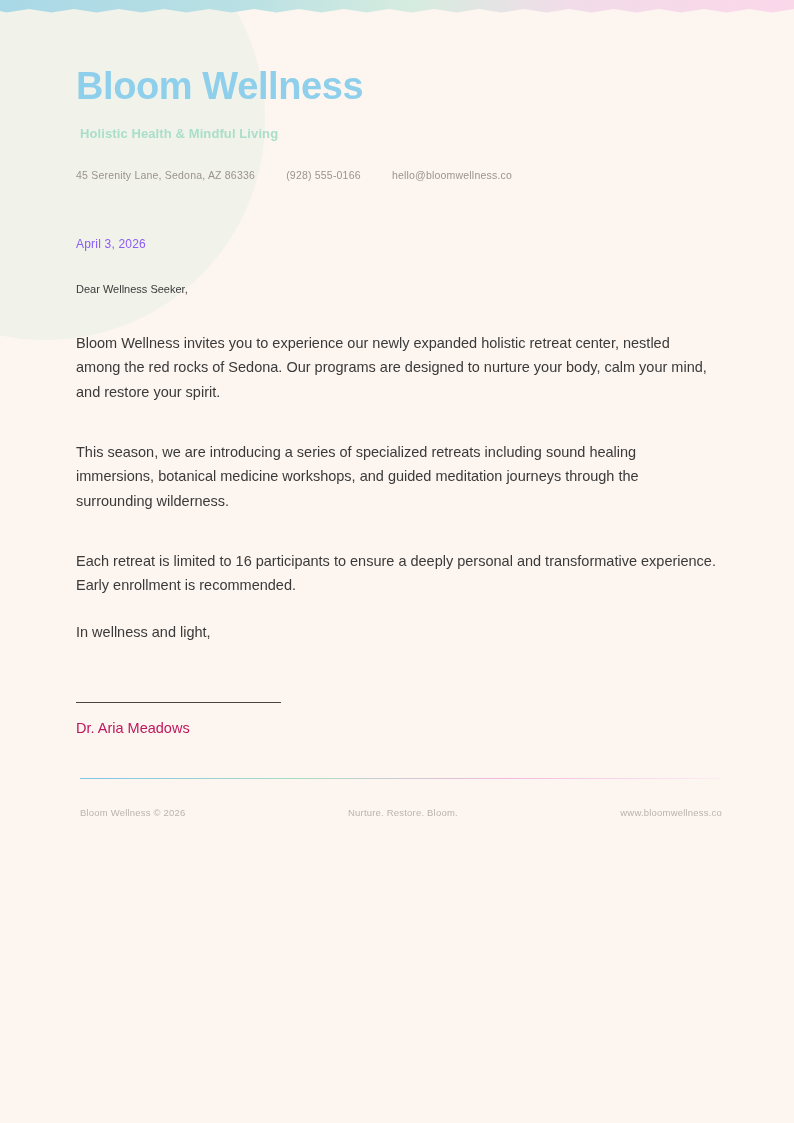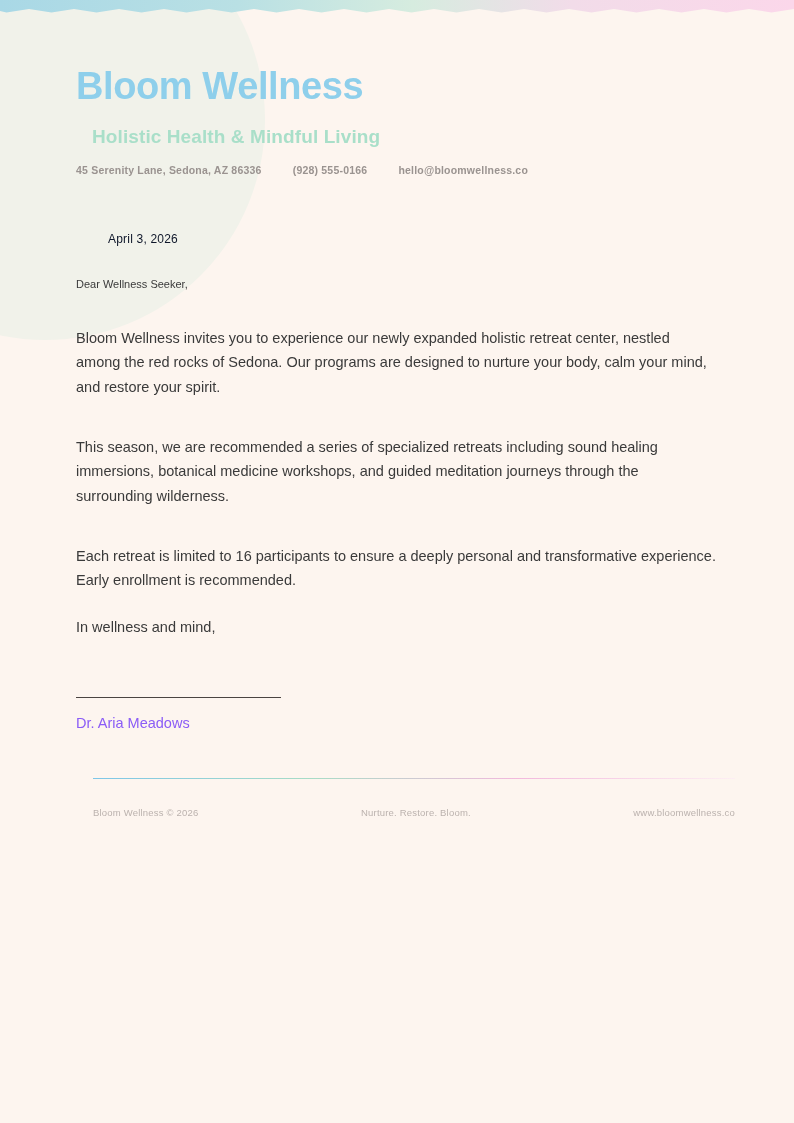--- a/index.html
+++ b/index.html
@@ -71,46 +71,44 @@
   }
   .company-name {
     font-size: 38px;
     font-weight: bold;
     color: #8ecfeb;
     letter-spacing: -0.4px;
     line-height: 1.1;
     margin: 0;
   }
   .tagline {
-    margin: 18px 0 0 16px;
-    font-size: 19px;
+    margin: 18px 0 0 4px;
+    font-size: 13px;
     font-weight: bold;
     color: #a9dfc9;
     letter-spacing: 0.1px;
   }
   .contact-line {
-    margin-top: 16px;
+    margin-top: 28px;
     font-size: 10.5px;
     color: #9a9390;
     letter-spacing: 0.2px;
-    font-weight: bold;
   }
   .contact-line span {
     margin-right: 28px;
   }
   .contact-line span:last-child {
     margin-right: 0;
   }
 
   .letter-date {
     margin-top: 56px;
     font-size: 12px;
-    color: #0f172a;
+    color: #8b5cf6;
     letter-spacing: 0.2px;
-    margin-left: 32px;
   }
 
   .salutation {
     margin-top: 32px;
     font-size: 11px;
     color: #3a3a3a;
   }
 
   .body-paragraph {
     margin-top: 36px;
@@ -132,27 +130,27 @@
   .signature-rule {
     width: 205px;
     height: 1px;
     background: #4a4441;
     margin-bottom: 14px;
   }
   .signature-name,
   .signature-title {
     font-size: 14.5px;
     line-height: 1.65;
-    color: #8b5cf6;
+    color: #be185d;
   }
 
   
   .footer {
     position: absolute;
-    left: 93px;
+    left: 80px;
     top: 778px;
     width: 642px;
     z-index: 3;
   }
   .footer-rule {
     height: 1px;
     width: 100%;
     background: linear-gradient(to right,
         #7ec6e8 0%,
         #a8dcc6 34%,
@@ -216,25 +214,25 @@
         <span>hello@bloomwellness.co</span>
       </div>
     </div>
 
     <div class="letter-date">April 3, 2026</div>
 
     <div class="salutation">Dear Wellness Seeker,</div>
 
     <p class="body-paragraph">Bloom Wellness invites you to experience our newly expanded holistic retreat center, nestled among the red rocks of Sedona. Our programs are designed to nurture your body, calm your mind, and restore your spirit.</p>
 
-    <p class="body-paragraph">This season, we are recommended a series of specialized retreats including sound healing immersions, botanical medicine workshops, and guided meditation journeys through the surrounding wilderness.</p>
+    <p class="body-paragraph">This season, we are introducing a series of specialized retreats including sound healing immersions, botanical medicine workshops, and guided meditation journeys through the surrounding wilderness.</p>
 
     <p class="body-paragraph">Each retreat is limited to 16 participants to ensure a deeply personal and transformative experience. Early enrollment is recommended.</p>
 
-    <div class="closing">In wellness and mind,</div>
+    <div class="closing">In wellness and light,</div>
 
     <div class="signature-block">
       <div class="signature-rule"></div>
       <div class="signature-name">Dr. Aria Meadows</div>
     </div>
 
   </div>
 
   <div class="footer">
     <div class="footer-rule"></div>

